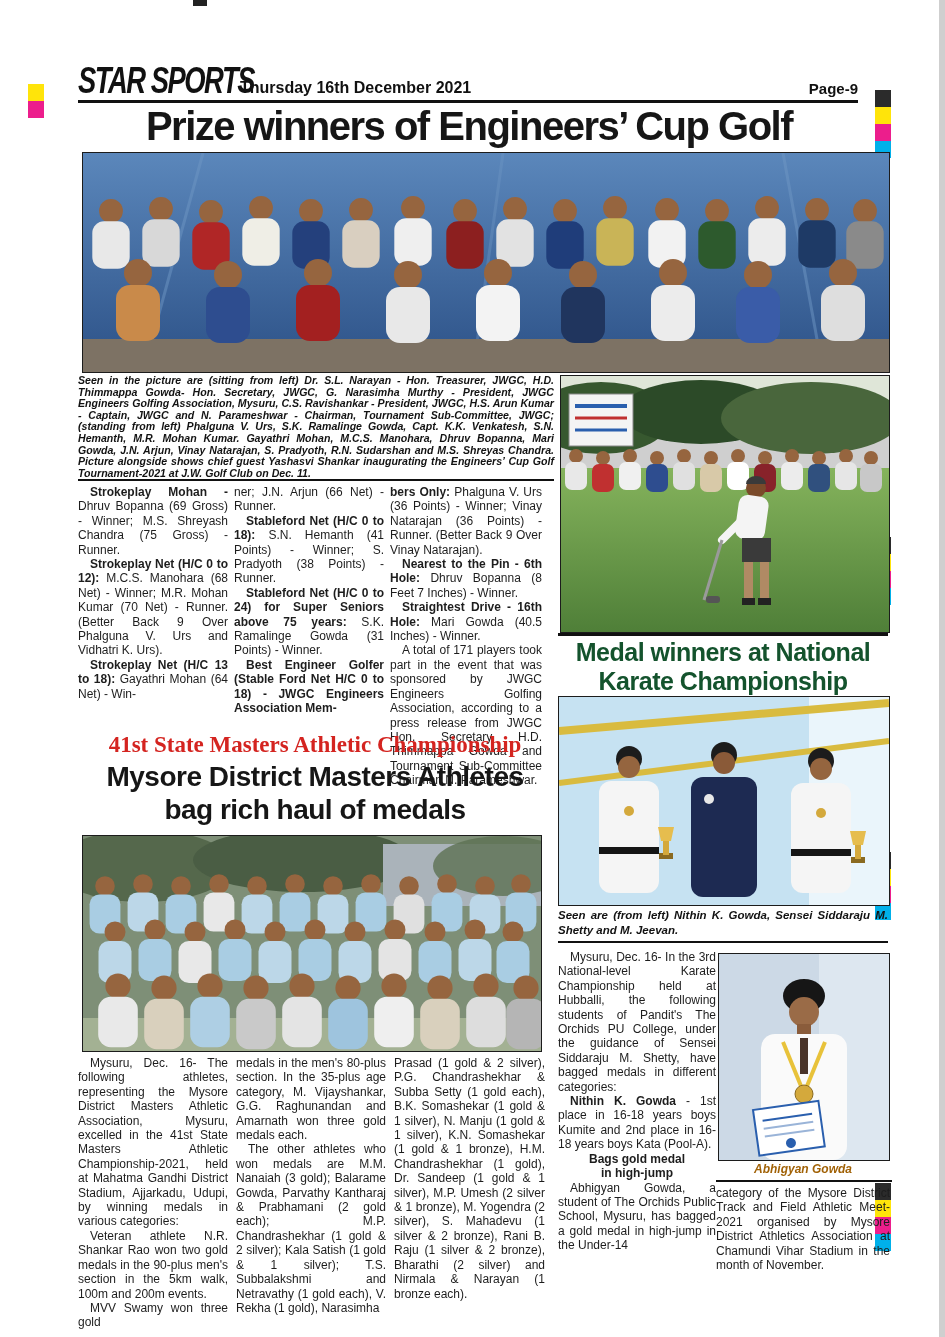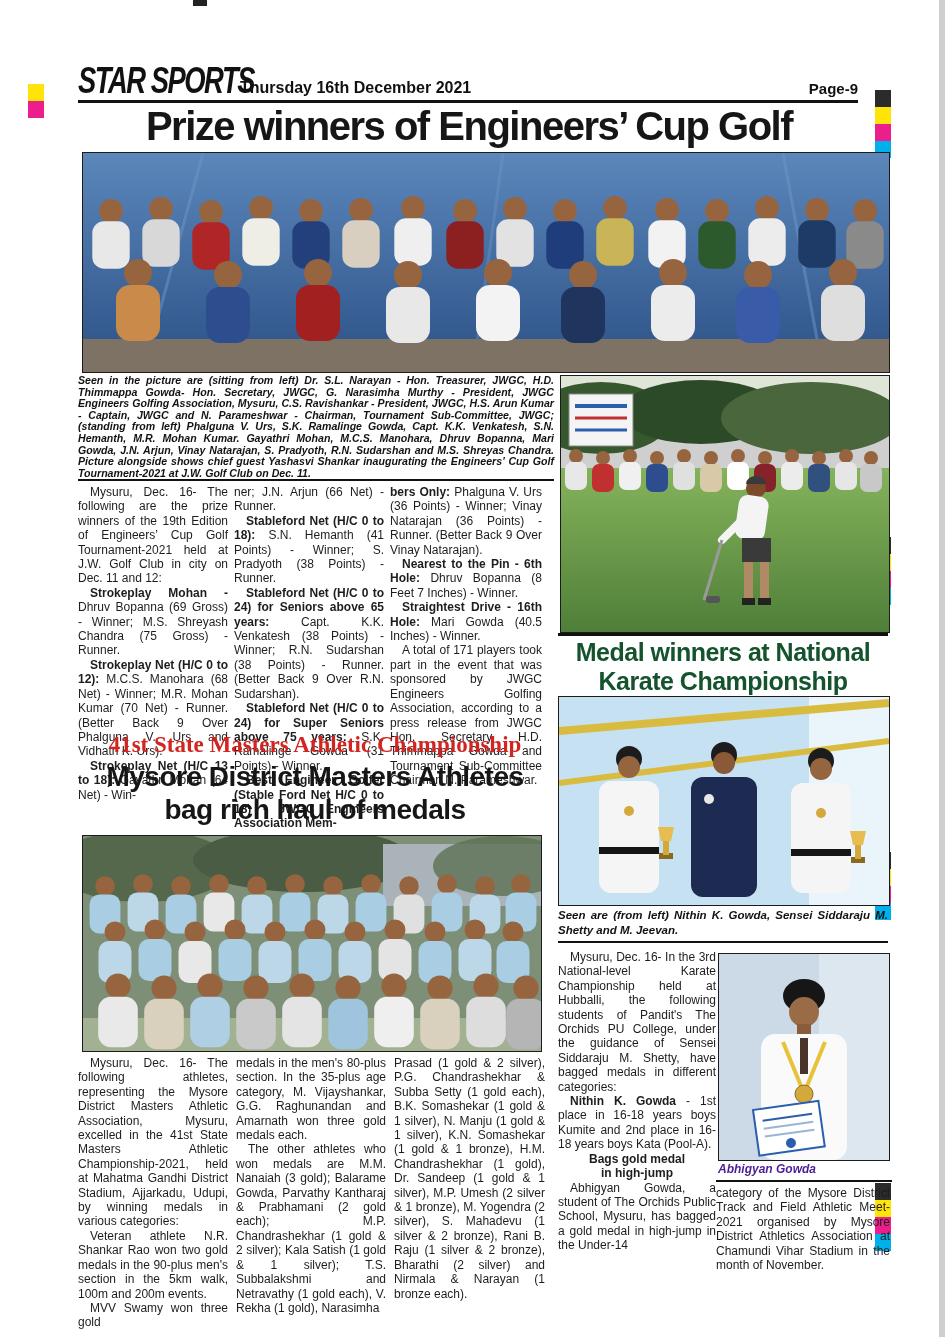--- a/index.html
+++ b/index.html
@@ -19,21 +19,21 @@
   .kicker{font-family:"Liberation Serif",serif;font-size:23px;font-weight:bold;text-align:center;white-space:nowrap;}
   
   .col{font-size:12px;line-height:14.4px;text-align:justify;color:#1d1d1d;}
   .col p{margin:0;text-indent:12px;}
   .col p.ni{text-indent:0;}
   .col b{font-weight:bold;}
   .col .ctr{text-align:center;text-indent:0;font-weight:bold;}
   
   .cap{font-size:10.6px;line-height:11.6px;font-weight:bold;font-style:italic;text-align:justify;color:#121212;}
   .kcap{font-size:11.5px;line-height:15px;font-weight:bold;font-style:italic;text-align:justify;color:#121212;}
-  .pcap{font-size:12px;font-weight:bold;font-style:italic;color:#4c1d95;}
+  .pcap{font-size:12px;font-weight:bold;font-style:italic;text-align:center;color:#a16207;}
   
   .photo{position:absolute;border:1px solid #1c1c1c;overflow:hidden;background:#cfcfcf;}
   .photo svg{display:block;}
   
   .rm{position:absolute;width:16px;height:17px;}
   .rm-k{background:#2b2b2b;} .rm-y{background:#ffe40a;} .rm-m{background:#ec1e8c;} .rm-c{background:#00b0ea;}
 </style>
 </head>
 <body>
 
@@ -118,29 +118,27 @@
       <use href="#psn" transform="translate(590,120) scale(2)" style="color:#ececec"></use>
       <use href="#psn" transform="translate(675,122) scale(2)" style="color:#3a5ca8"></use>
       <use href="#psn" transform="translate(760,120) scale(2)" style="color:#dedede"></use>
     </svg>
   </div>
 
   <div class="abs cap" style="left:78px;top:375px;width:476px">Seen in the picture are (sitting from left) Dr. S.L. Narayan - Hon. Treasurer, JWGC, H.D. Thimmappa Gowda- Hon. Secretary, JWGC, G. Narasimha Murthy - President, JWGC Engineers Golfing Association, Mysuru, C.S. Ravishankar - President, JWGC, H.S. Arun Kumar - Captain, JWGC and N. Parameshwar - Chairman, Tournament Sub-Committee, JWGC; (standing from left) Phalguna V. Urs, S.K. Ramalinge Gowda, Capt. K.K. Venkatesh, S.N. Hemanth, M.R. Mohan Kumar. Gayathri Mohan, M.C.S. Manohara, Dhruv Bopanna, Mari Gowda, J.N. Arjun, Vinay Natarajan, S. Pradyoth, R.N. Sudarshan and M.S. Shreyas Chandra. Picture alongside shows chief guest Yashasvi Shankar inaugurating the Engineers’ Cup Golf Tournament-2021 at J.W. Golf Club on Dec. 11.</div>
   <div class="abs rule" style="left:78px;top:479px;width:476px;height:2px"></div>
 
   <div class="abs col" style="left:78px;top:485px;width:150px">
-    <p><b></b><span>Mysuru, Dec. 16- The following are the prize winners of the 19th Edition of Engineers’ Cup Golf Tournament-2021 held at J.W. Golf Club in city on Dec. 11 and 12:</span></p>
     <p><b>Strokeplay Mohan - </b><span>Dhruv Bopanna (69 Gross) - Winner; M.S. Shreyash Chandra (75 Gross) - Runner.</span></p>
     <p><b>Strokeplay Net (H/C 0 to 12): </b><span>M.C.S. Manohara (68 Net) - Winner; M.R. Mohan Kumar (70 Net) - Runner. (Better Back 9 Over Phalguna V. Urs and Vidhatri K. Urs).</span></p>
     <p><b>Strokeplay Net (H/C 13 to 18): </b><span>Gayathri Mohan (64 Net) - Win-</span></p>
   </div>
   <div class="abs col" style="left:234px;top:485px;width:150px">
     <p class="ni"><b></b><span>ner; J.N. Arjun (66 Net) - Runner.</span></p>
     <p><b>Stableford Net (H/C 0 to 18): </b><span>S.N. Hemanth (41 Points) - Winner; S. Pradyoth (38 Points) - Runner.</span></p>
-    <p><b>Stableford Net (H/C 0 to 24) for Seniors above 65 years: </b><span>Capt. K.K. Venkatesh (38 Points) - Winner; R.N. Sudarshan (38 Points) - Runner. (Better Back 9 Over R.N. Sudarshan).</span></p>
     <p><b>Stableford Net (H/C 0 to 24) for Super Seniors above 75 years: </b><span>S.K. Ramalinge Gowda (31 Points) - Winner.</span></p>
     <p><b>Best Engineer Golfer (Stable Ford Net H/C 0 to 18) - JWGC Engineers Association Mem-</b><span></span></p>
   </div>
   <div class="abs col" style="left:390px;top:485px;width:152px">
     <p class="ni"><b>bers Only: </b><span>Phalguna V. Urs (36 Points) - Winner; Vinay Natarajan (36 Points) - Runner. (Better Back 9 Over Vinay Natarajan).</span></p>
     <p><b>Nearest to the Pin - 6th Hole: </b><span>Dhruv Bopanna (8 Feet 7 Inches) - Winner.</span></p>
     <p><b>Straightest Drive - 16th Hole: </b><span>Mari Gowda (40.5 Inches) - Winner.</span></p>
     <p><b></b><span>A total of 171 players took part in the event that was sponsored by JWGC Engineers Golfing Association, according to a press release from JWGC Hon. Secretary H.D. Thimmappa Gowda and Tournament Sub-Committee Chairman N. Parameshwar.</span></p>
   </div>
 

